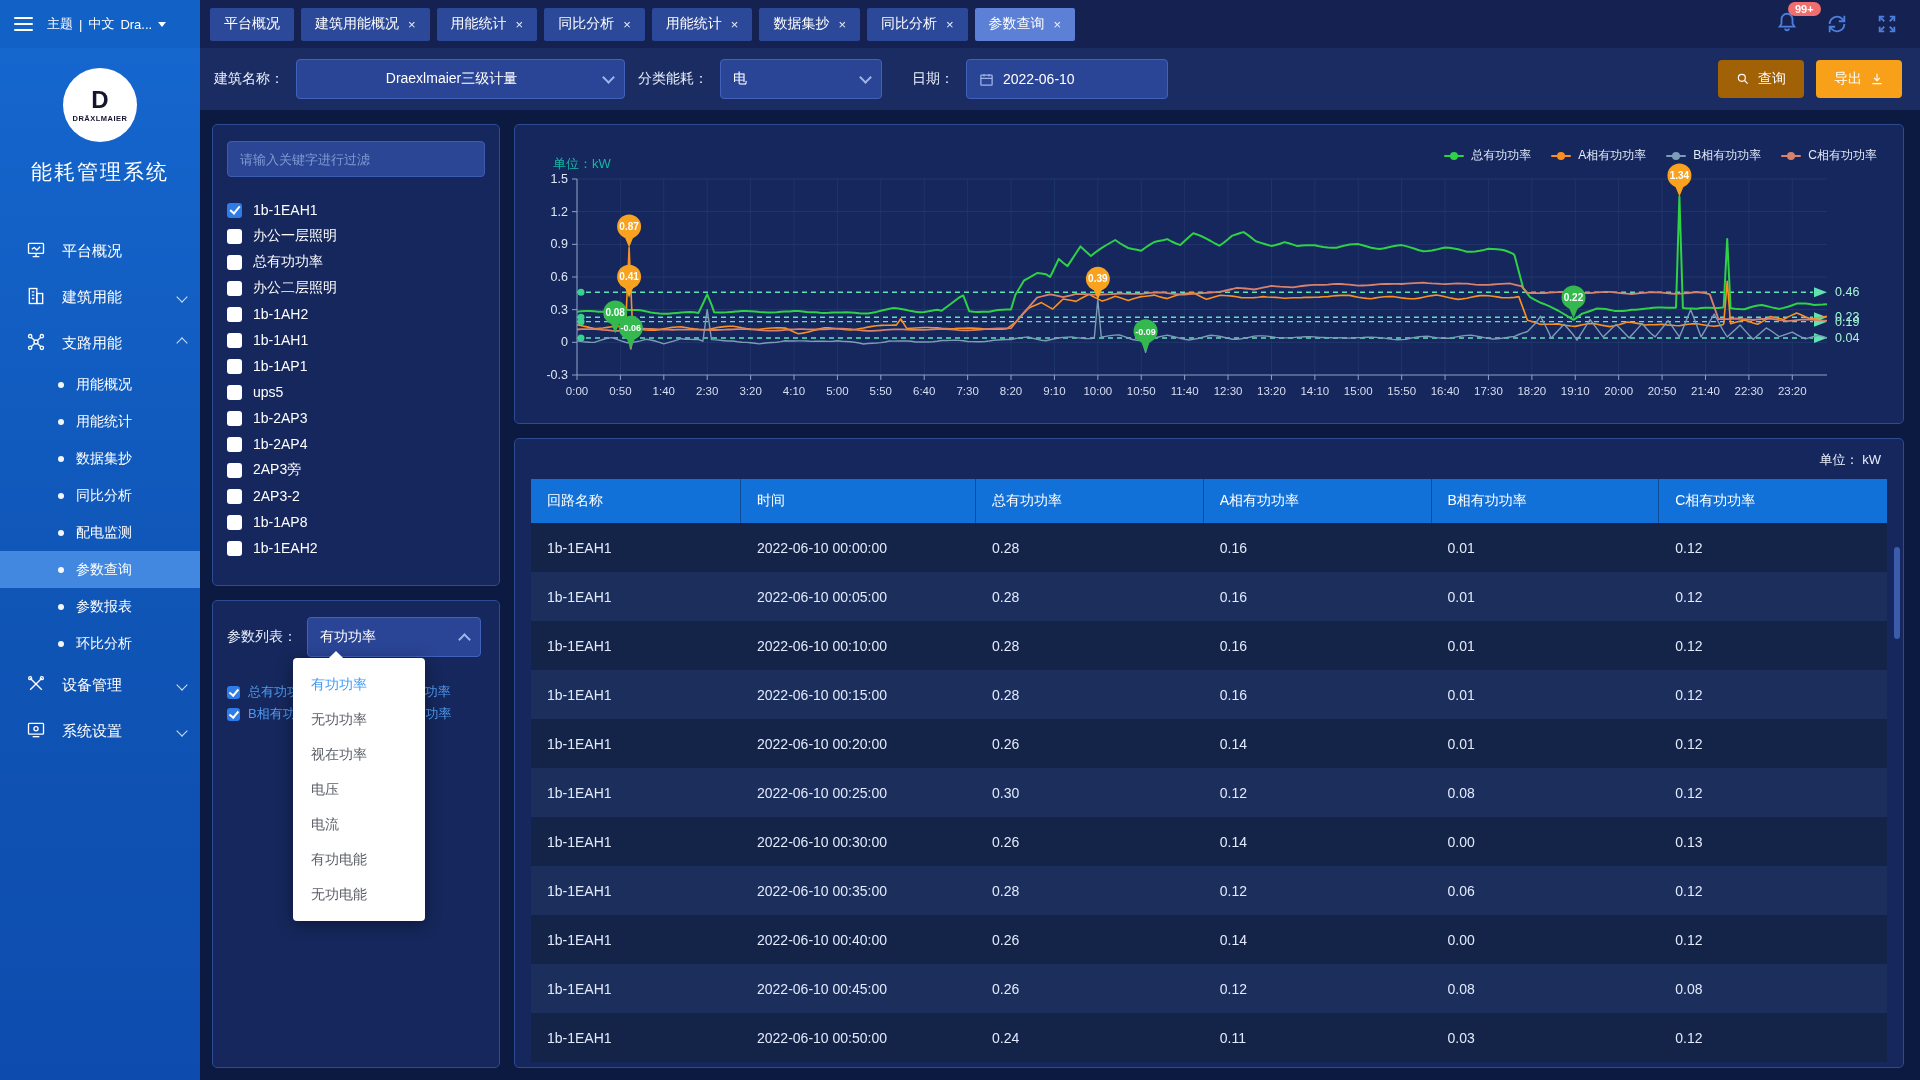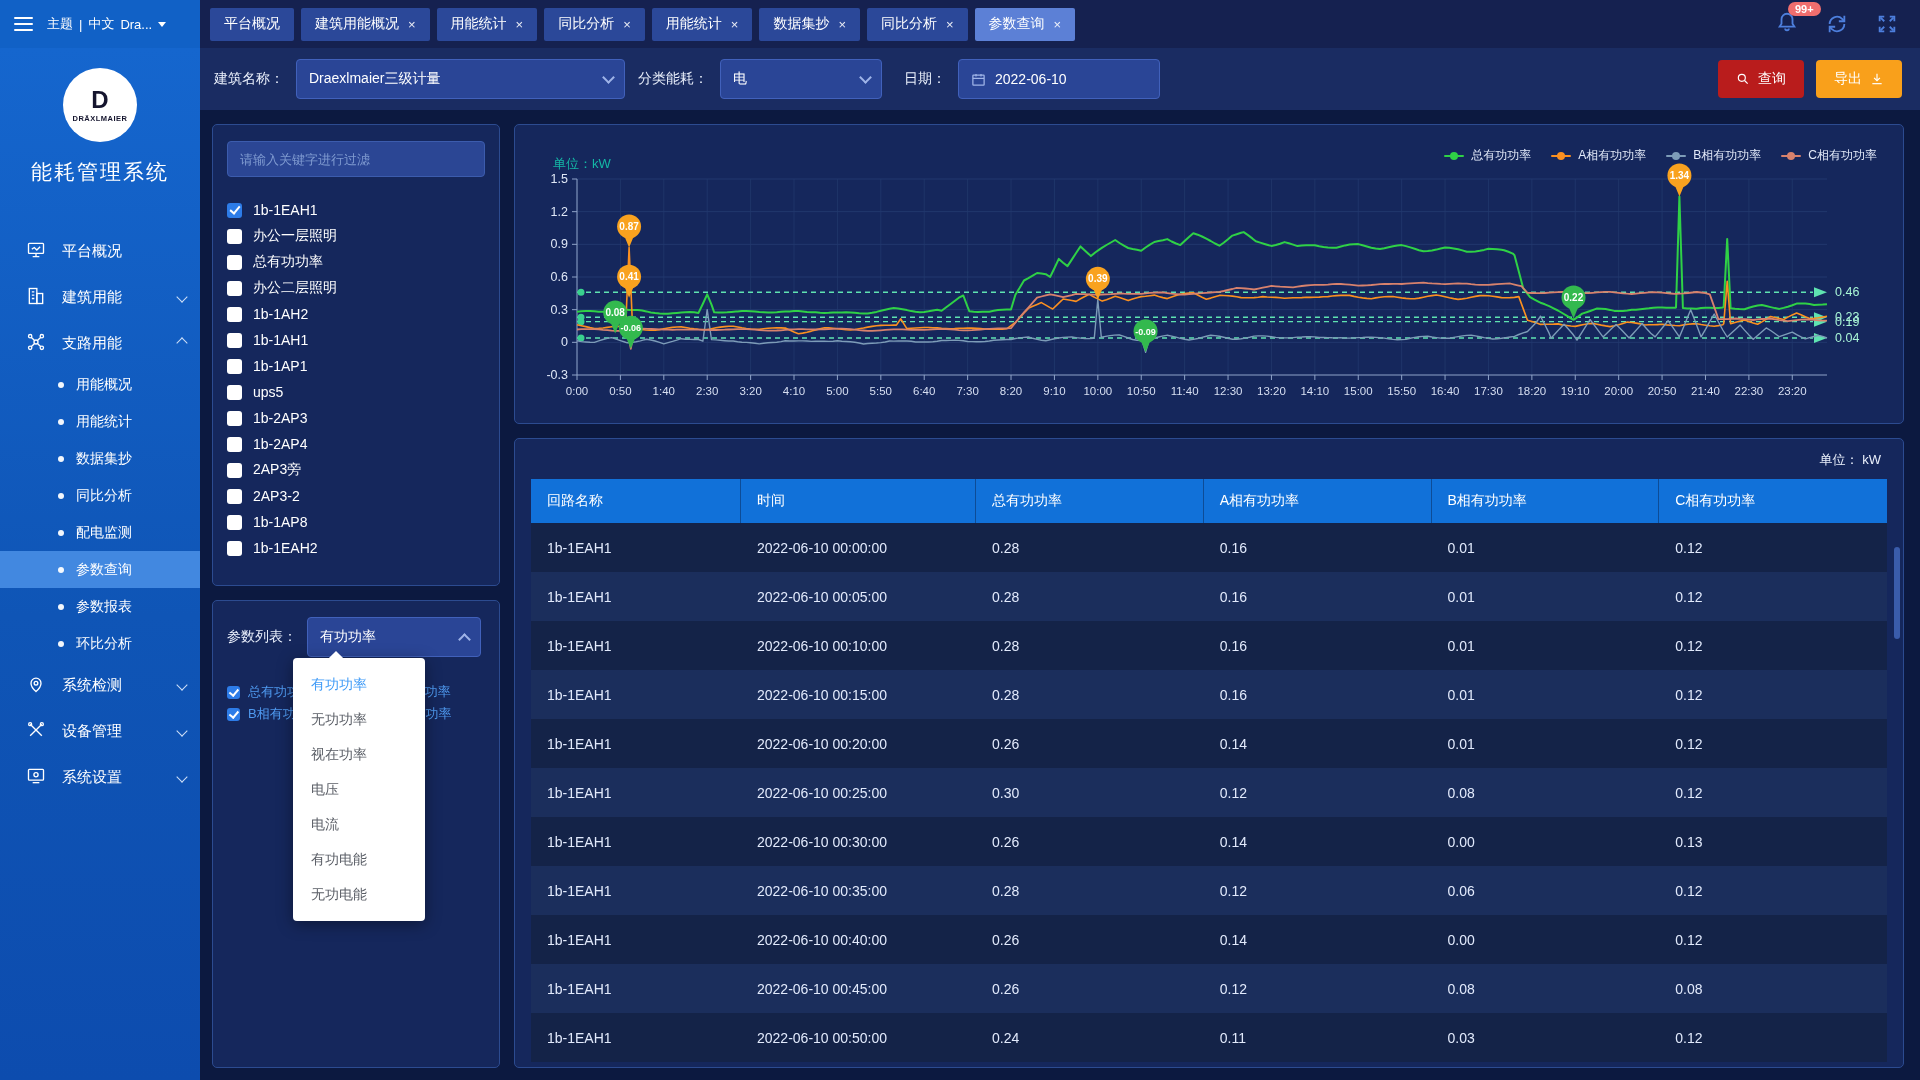--- a/index.html
+++ b/index.html
@@ -36,21 +36,21 @@
   .dot{width:6px;height:6px;border-radius:50%;background:#fff;opacity:.95;flex:none;}
   
   .main{display:flex;flex-direction:column;min-width:0;}
   .filterbar{height:62px;background:#1a2c62;display:flex;align-items:center;gap:12px;padding:0 18px 0 14px;flex:none;}
   .f-label{font-size:14px;color:#eaf0fc;white-space:nowrap;}
   .select{background:#2a4596;border:1px solid #4161bb;border-radius:4px;height:38px;display:flex;align-items:center;padding:0 30px 0 12px;font-size:14px;position:relative;white-space:nowrap;}
   .sel-chev{position:absolute;right:11px;width:7px;height:7px;border:solid #9fb4e8;border-width:0 2px 2px 0;transform:rotate(45deg);margin-top:-3px;}
   .sel-chev.up{transform:rotate(-135deg);margin-top:4px;}
   .btn{height:38px;border-radius:4px;display:flex;align-items:center;gap:8px;padding:0 18px;font-size:14px;color:#fff;}
   .btn svg{stroke:#fff;fill:none;stroke-width:2;}
-  .btn-query{background:#b91c1c;margin-left:auto;}
+  .btn-query{background:#a16207;margin-left:auto;}
   .btn-export{background:#f9a01b;}
   .content{flex:1;display:grid;grid-template-columns:288px 1fr;gap:14px;padding:14px 16px 12px 12px;min-height:0;box-sizing:border-box;}
   .panel{background:#15275c;border:1px solid #2c4b90;border-radius:5px;box-sizing:border-box;}
   .left-col{display:flex;flex-direction:column;gap:14px;min-height:0;}
   .circuit-panel{height:462px;flex:none;padding:16px 14px;display:flex;flex-direction:column;}
   .search-input{width:100%;box-sizing:border-box;background:#2b4694;border:1px solid #3c5cad;border-radius:4px;height:36px;color:#dbe6ff;padding:0 12px;font-size:13px;outline:none;font-family:inherit;}
   .search-input::placeholder{color:#7f9ad0;}
   .circuit-list{margin-top:20px;overflow:hidden;flex:1;}
   .ck-row{display:flex;align-items:center;gap:11px;height:26px;font-size:14px;color:#fff;}
   .ckbox{width:15px;height:15px;border-radius:3px;background:#fff;flex:none;position:relative;}
@@ -234,28 +234,20 @@
             <span class="dot"></span>
             <span>参数报表</span>
           </div>
           <div class="submenu-item">
             <span class="dot"></span>
             <span>环比分析</span>
           </div>
         </div>
         <div class="menu-item">
           <span><svg width="20" height="20" viewBox="0 0 24 24">
-              <path d="M12 21s-6-5.2-6-10a6 6 0 1 1 12 0c0 4.8-6 10-6 10z"></path>
-              <circle cx="12" cy="11" r="2.2"></circle>
-            </svg></span>
-          <span>系统检测</span>
-          <i class="menu-chev down"></i>
-        </div>
-        <div class="menu-item">
-          <span><svg width="20" height="20" viewBox="0 0 24 24">
               <line x1="5" y1="5" x2="19" y2="19"></line>
               <line x1="19" y1="5" x2="5" y2="19"></line>
               <circle cx="5" cy="5" r="1.8"></circle>
               <circle cx="19" cy="5" r="1.8"></circle>
             </svg></span>
           <span>设备管理</span>
           <i class="menu-chev down"></i>
         </div>
         <div class="menu-item">
           <span><svg width="20" height="20" viewBox="0 0 24 24">
@@ -266,30 +258,30 @@
           <span>系统设置</span>
           <i class="menu-chev down"></i>
         </div>
       </nav>
   </aside>
 
   <div class="main">
 
     <div class="filterbar">
       <span class="f-label">建筑名称：</span>
-      <div class="select" style="width:285px;">
+      <div class="select" style="width:285px;justify-content:center;">
         <span>Draexlmaier三级计量</span>
         <i class="sel-chev"></i>
       </div>
       <span class="f-label" style="margin-left:1px;">分类能耗：</span>
       <div class="select" style="width:118px;">
         <span>电</span>
         <i class="sel-chev"></i>
       </div>
-      <span class="f-label" style="margin-left:10px;">日期：</span>
+      <span class="f-label" style="margin-left:18px;">日期：</span>
       <div class="select" style="width:158px;gap:9px;">
         <svg width="15" height="15" viewBox="0 0 24 24" style="stroke:#9fb4e8;fill:none;stroke-width:2;">
             <rect x="3" y="5" width="18" height="16" rx="1"></rect>
             <path d="M8 3v4M16 3v4M3 10h18"></path>
           </svg>
         <span>2022-06-10</span>
       </div>
       <button class="btn btn-query" style="border:none;cursor:pointer;">
         <svg width="14" height="14" viewBox="0 0 24 24">
             <circle cx="10" cy="10" r="6"></circle>

